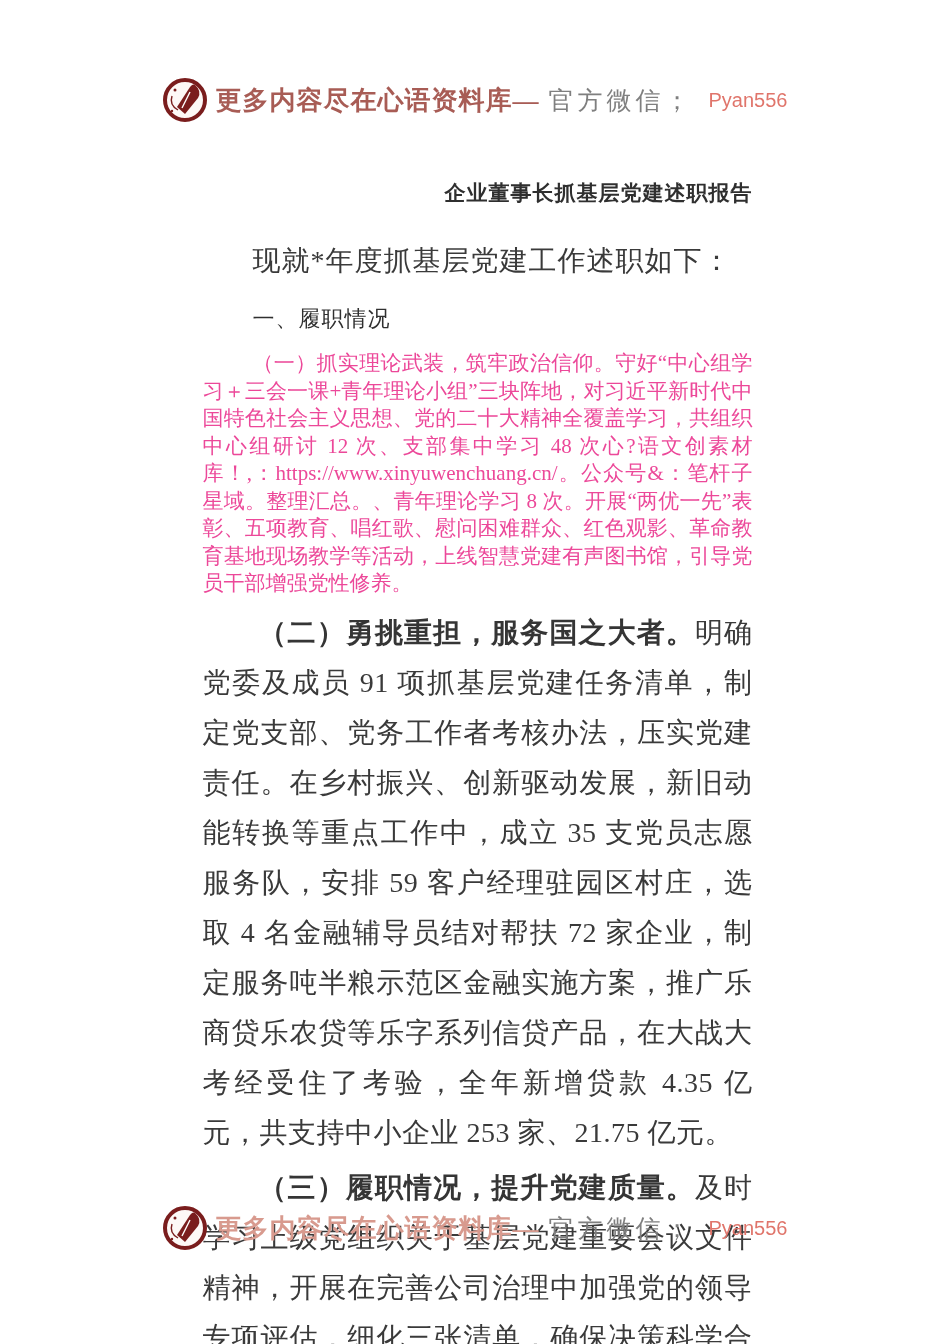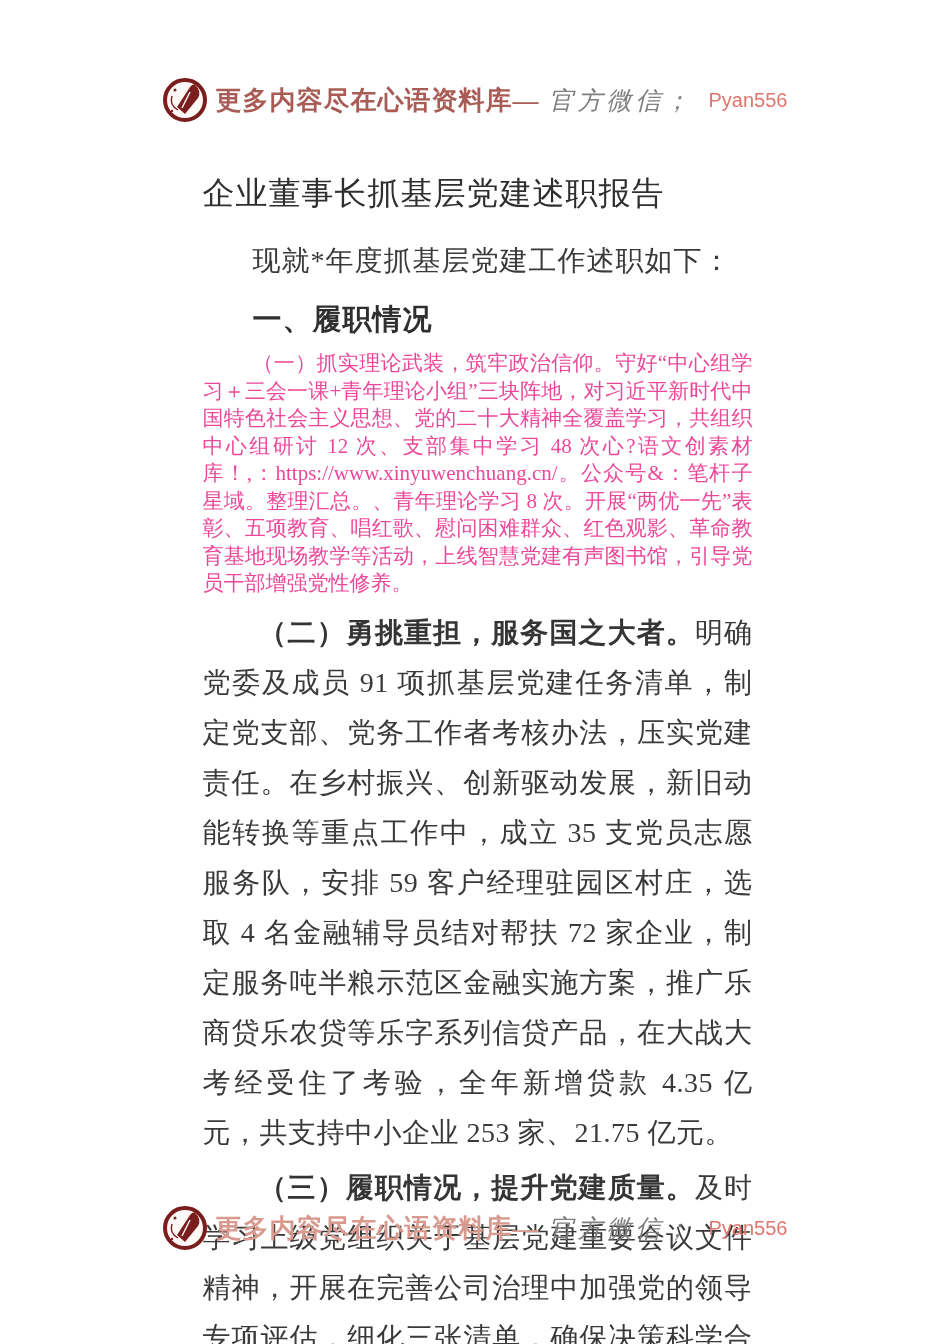--- a/index.html
+++ b/index.html
@@ -29,51 +29,50 @@
   .banner .logo { flex: 0 0 auto; width: 44px; height: 44px; display: inline-block; }
   .banner .brand {
     font-size: 26px;
     font-weight: bold;
     letter-spacing: 1px;
     color: var(--header_brand, #a85c55);
   }
   .banner-footer .brand { color: var(--footer_brand, #d89a8e); }
   .banner .label {
     font-size: 25px;
-    font-style: italic;
     letter-spacing: 4px;
     color: var(--label_gray, #7f7f7f);
   }
   .banner .wechat {
     font-size: 20px;
     margin-left: 6px;
     font-family: Liberation Sans, sans-serif;
     color: var(--wechat_salmon, #e0756b);
   }
   
   .content { padding: 178px 140px 0 145px; }
   .doc-title {
-    font-size: 32px;
-    font-weight: normal;
+    font-size: 21px;
+    font-weight: bold;
     line-height: 30px;
-    text-align: left;
+    text-align: right;
     letter-spacing: 1px;
     color: var(--heading_text, #2f2f2f);
   }
   .intro {
     margin-top: 38px;
     font-size: 28px;
     line-height: 30px;
     text-indent: 50px;
     letter-spacing: 1px;
   }
   .section-heading {
     margin-top: 28px;
-    font-size: 29px;
-    font-weight: bold;
+    font-size: 22px;
+    font-weight: normal;
     line-height: 30px;
     text-indent: 50px;
     letter-spacing: 1px;
     color: var(--heading_text, #2f2f2f);
   }
   .para { text-align: justify; }
   .para-small {
     margin-top: 16px;
     font-size: 21px;
     line-height: 27.5px;

